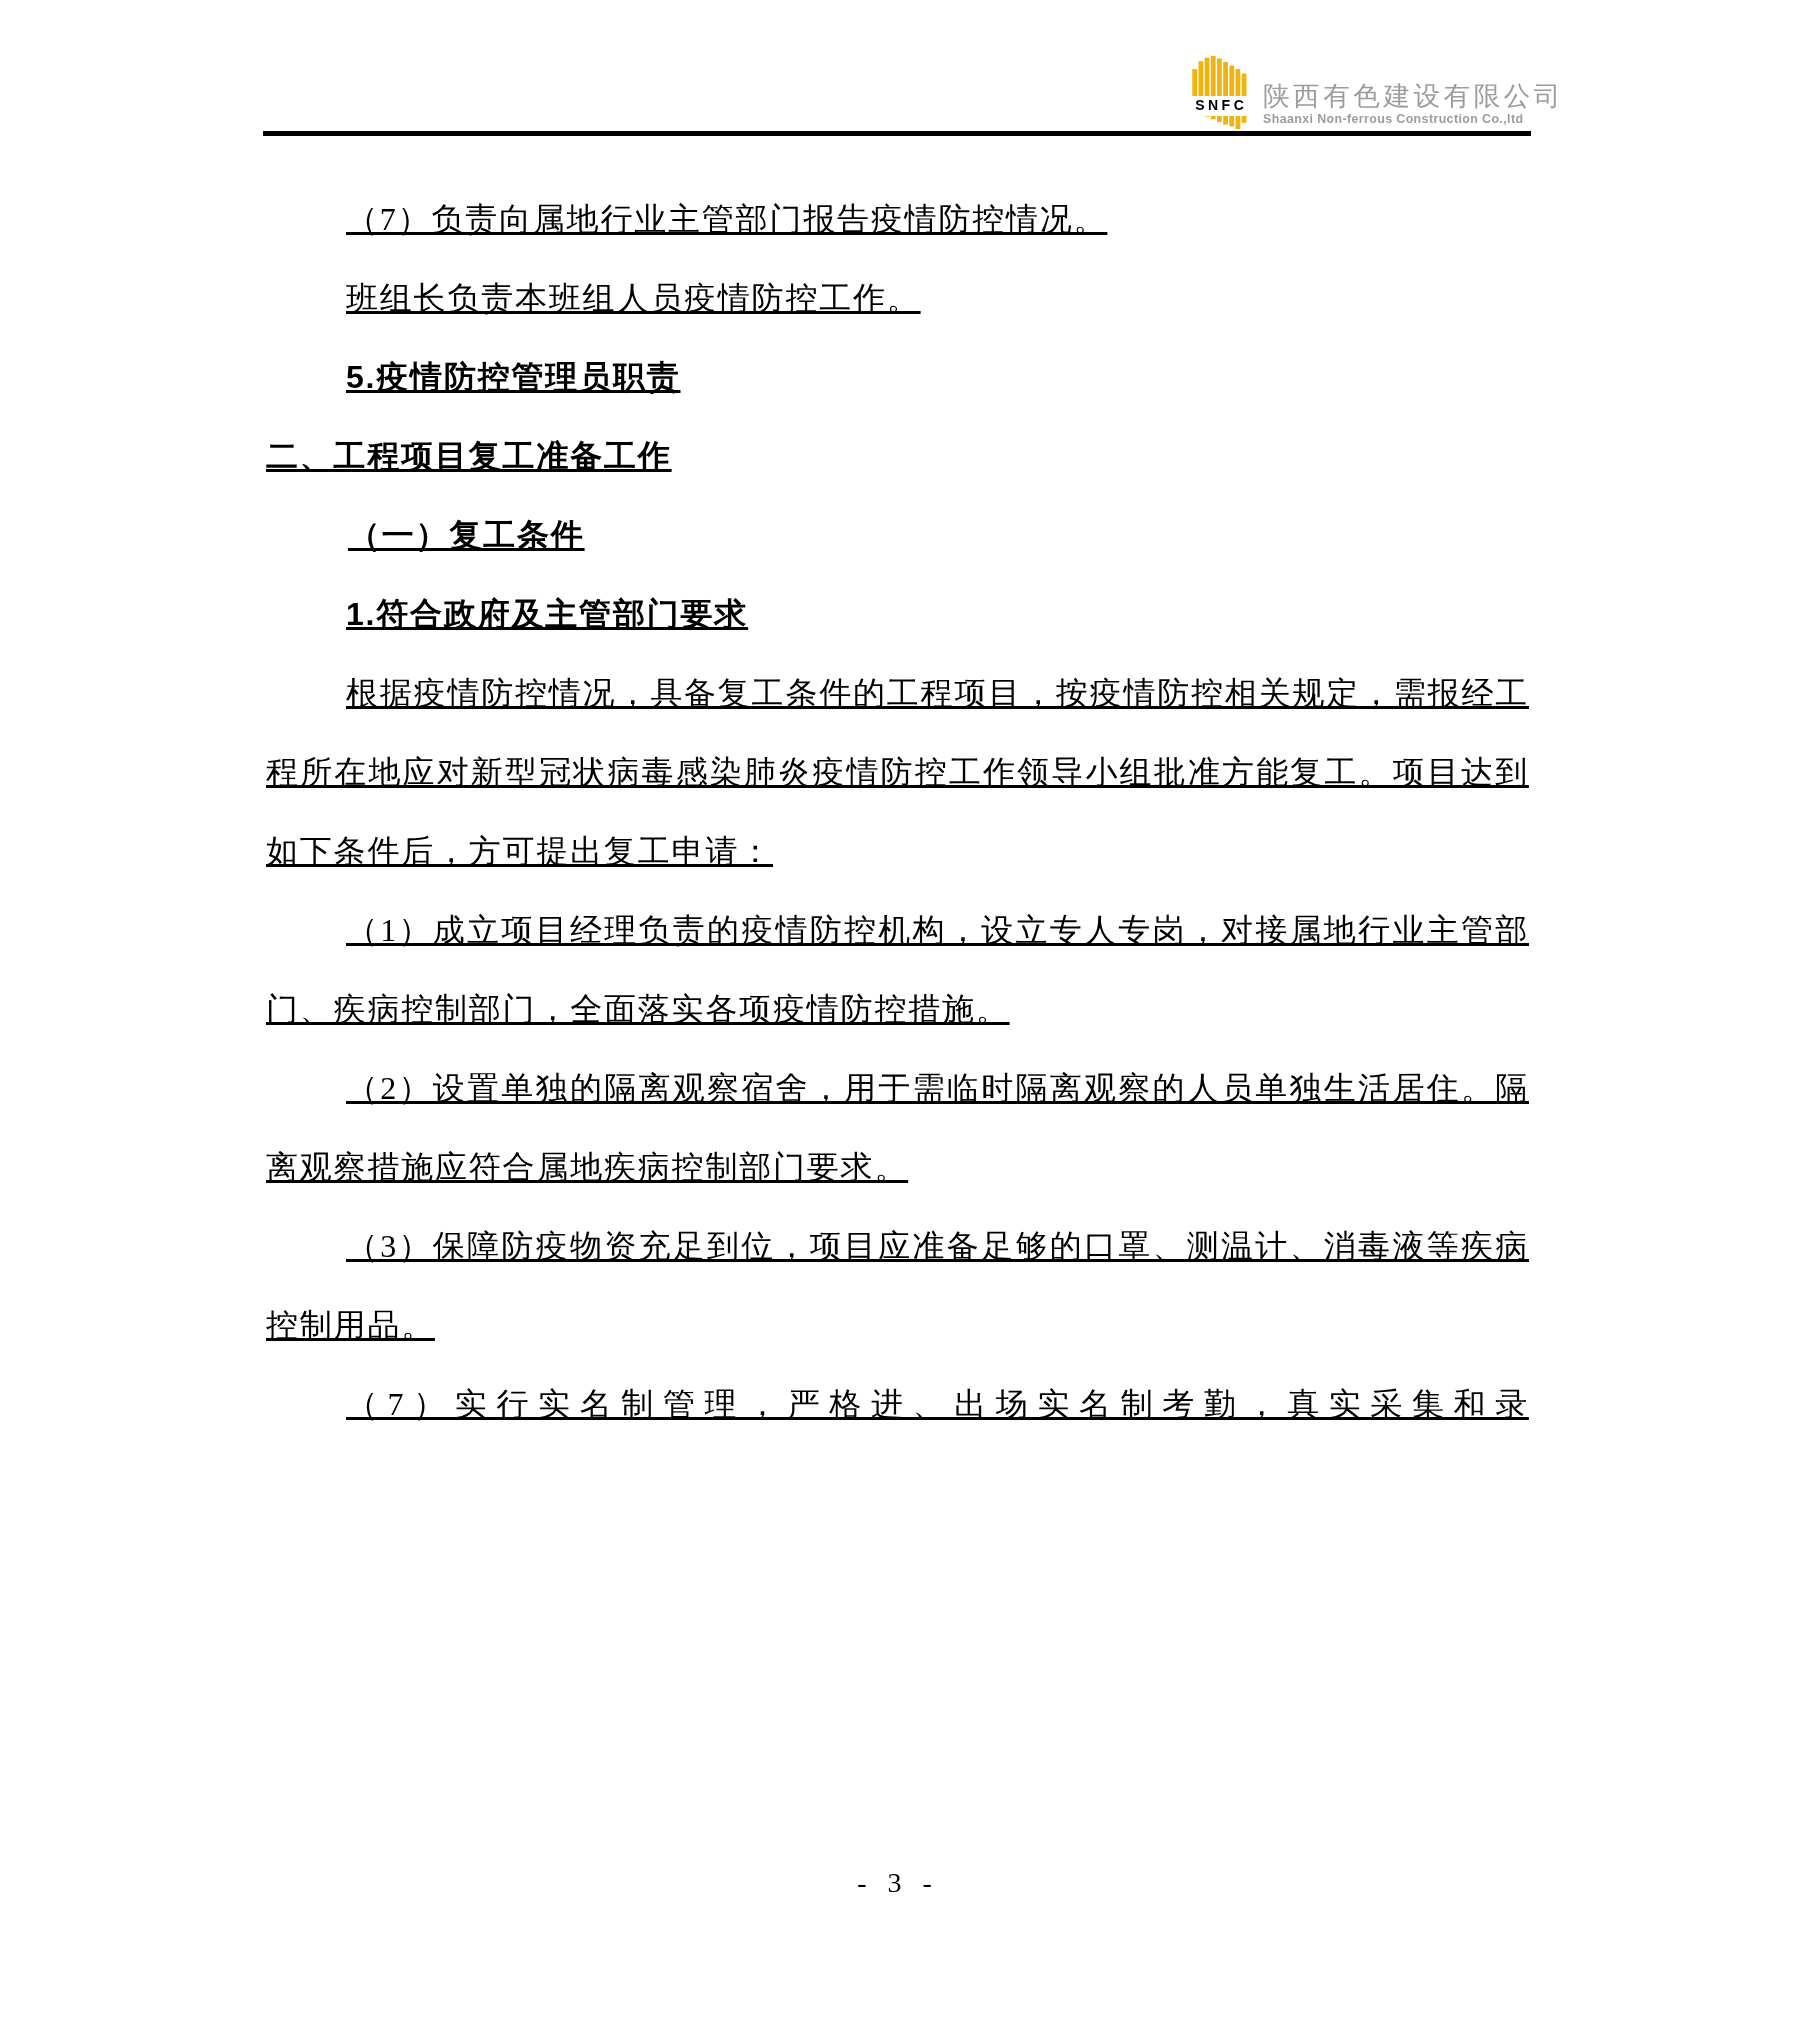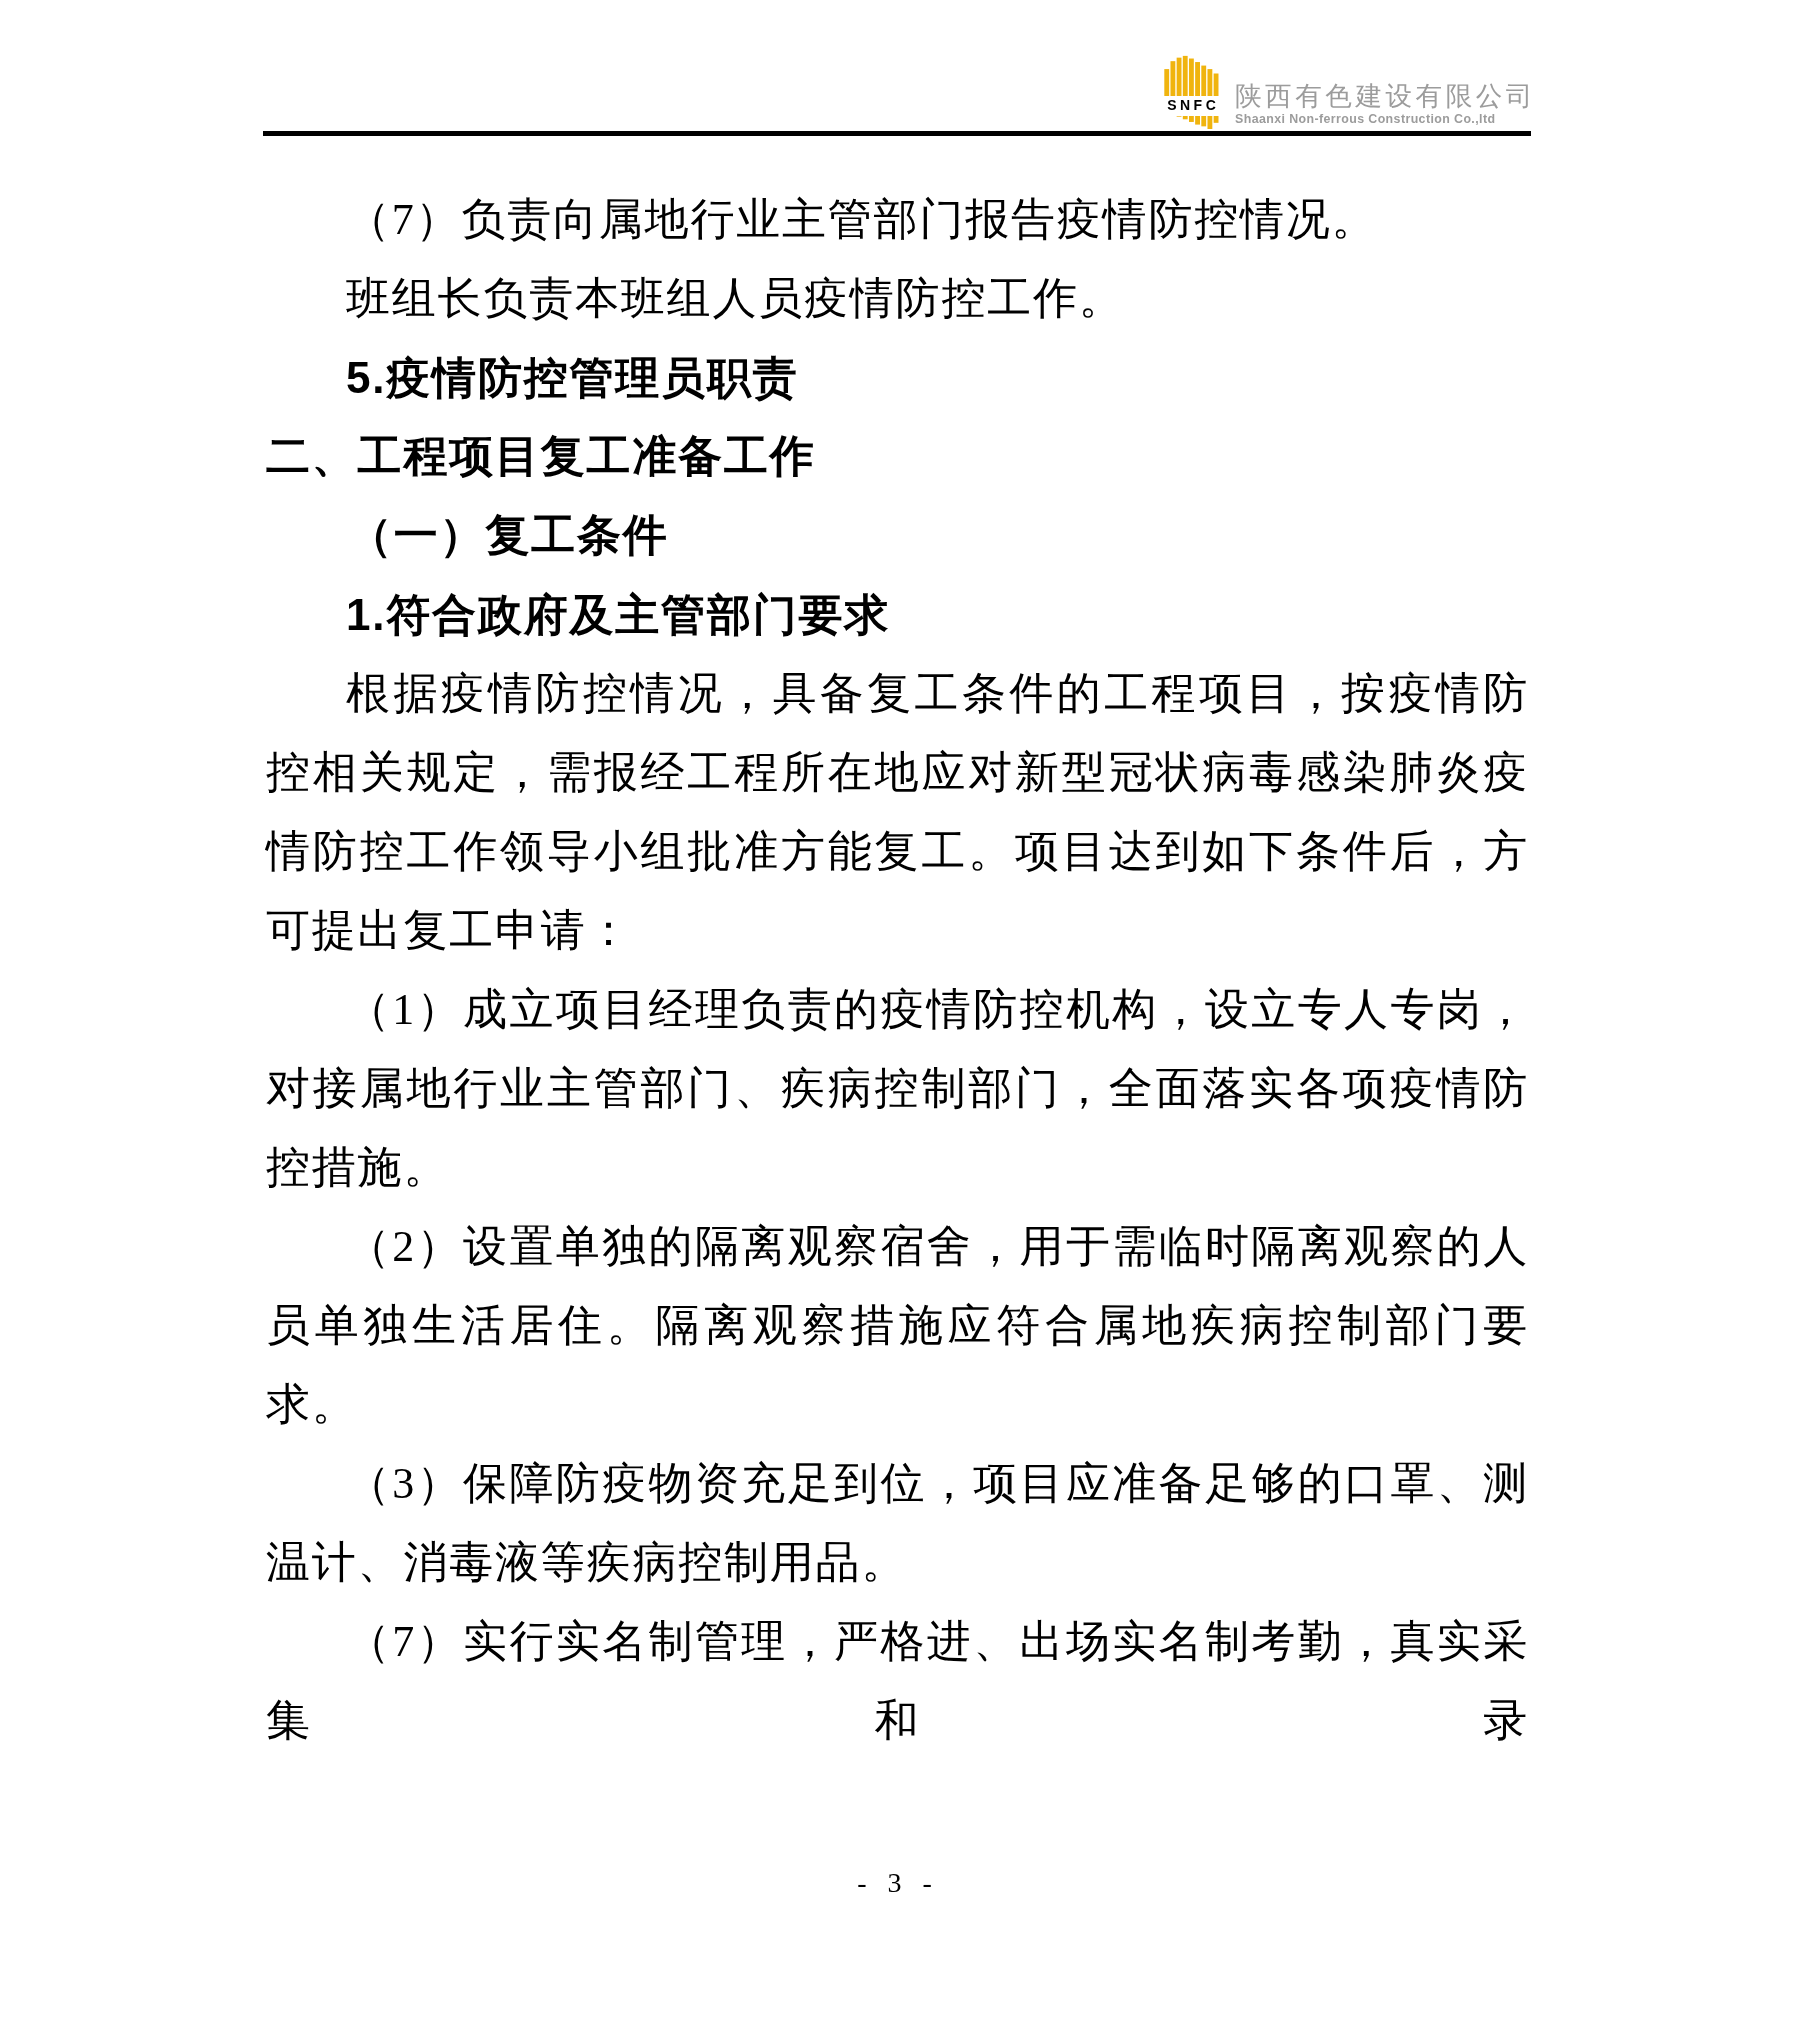--- a/index.html
+++ b/index.html
@@ -15,21 +15,21 @@
 
   
   .letterhead {
     position: absolute;
     left: 1164px;
     top: 55px;
     display: flex;
     align-items: flex-end;
     gap: 14px;
   }
-  .logo-mark { position: relative; width: 57px; height: 74px; }
+  .logo-mark { position: relative; width: 57px; height: 74px; margin-left: 28px; }
   .logo-mark svg { display: block; }
   .logo-acronym {
     position: absolute;
     left: -1.8px;
     top: 41px;
     width: 62px;
     height: 19.5px;
     background: #ffffff;
     color: #000000;
     font-family: "Liberation Sans", sans-serif;
@@ -68,25 +68,26 @@
 
   
   .doc-body {
     position: absolute;
     left: 266px;
     top: 180px;
     width: 1263px;
   }
   .doc-body p, .doc-body .h1, .doc-body .h2, .doc-body .h3 {
     margin: 0;
-    font-size: 44px;
+    font-size: 32px;
     line-height: 79px;
     letter-spacing: 1.8px;
     text-align: justify;
     text-justify: inter-character;
+    text-decoration: underline;
   }
   .para       { text-indent: 80px; }
   .para-cont  { text-align-last: justify; }  
   .h3 {
     font-weight: bold;
     text-indent: 80px;
     margin-top: 12.4px;
     font-family: "Liberation Sans", "DejaVu Sans", sans-serif;
   }
   .h1 {

